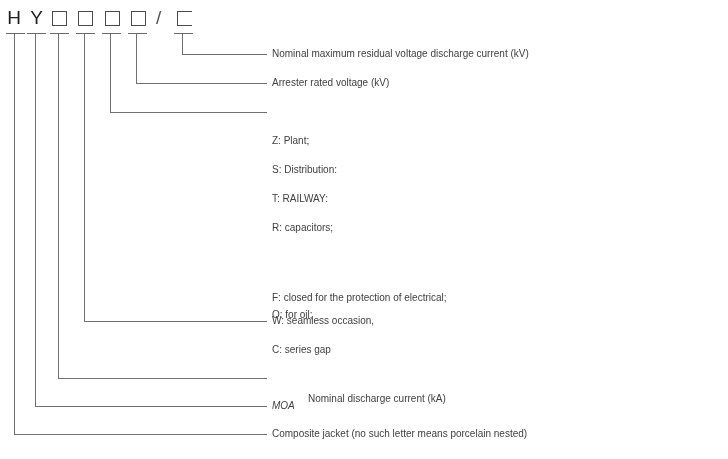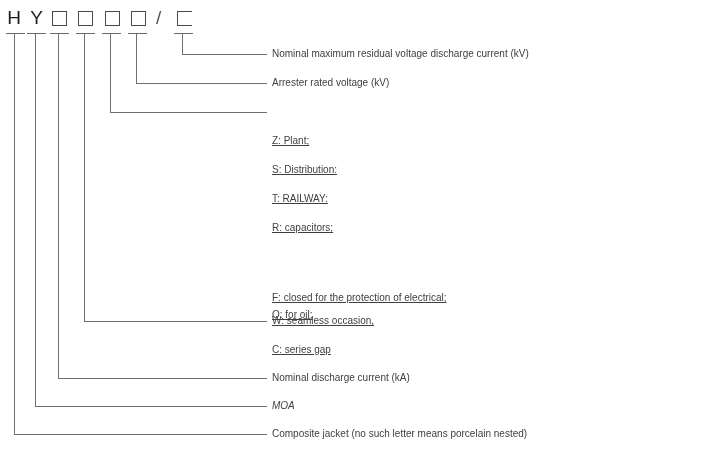--- a/index.html
+++ b/index.html
@@ -76,21 +76,20 @@
   .label {
     position: absolute;
     left: 272px;
     font-size: 10px;
     line-height: 18px;
     color: #404040;
     white-space: nowrap;
   }
   .label.sub {
     left: 272px;
-    text-decoration: underline;
   }
 </style>
 </head>
 <body>
 
 <div id="diagram">
 
   <div class="code-row">
     <span class="code-char" style="left:6px;width:16px;">H</span>
     <span class="code-char" style="left:29px;width:15px;">Y</span>
@@ -139,19 +138,19 @@
   <div class="label sub" style="top:132px;">Z: Plant;</div>
   <div class="label sub" style="top:161px;">S: Distribution:</div>
   <div class="label sub" style="top:190px;">T: RAILWAY:</div>
   <div class="label sub" style="top:219px;">R: capacitors;</div>
   <div class="label sub" style="top:277px;margin-top:12px;">F: closed for the protection of electrical;</div>
   <div class="label sub" style="top:306px;">O: for oil;</div>
 
   <div class="label sub" style="top:312px;">W: seamless occasion,</div>
   <div class="label sub" style="top:341px;">C: series gap</div>
 
-  <div class="label" style="top:369px;">Nominal discharge current (kA)</div>
+  <div class="label" style="top:390px;margin-left:36px;">Nominal discharge current (kA)</div>
 
   <div class="label" style="top:397px;font-style:italic;">MOA</div>
 
   <div class="label" style="top:425px;">Composite jacket (no such letter means porcelain nested)</div>
 
 </div>
 
 </body></html>

